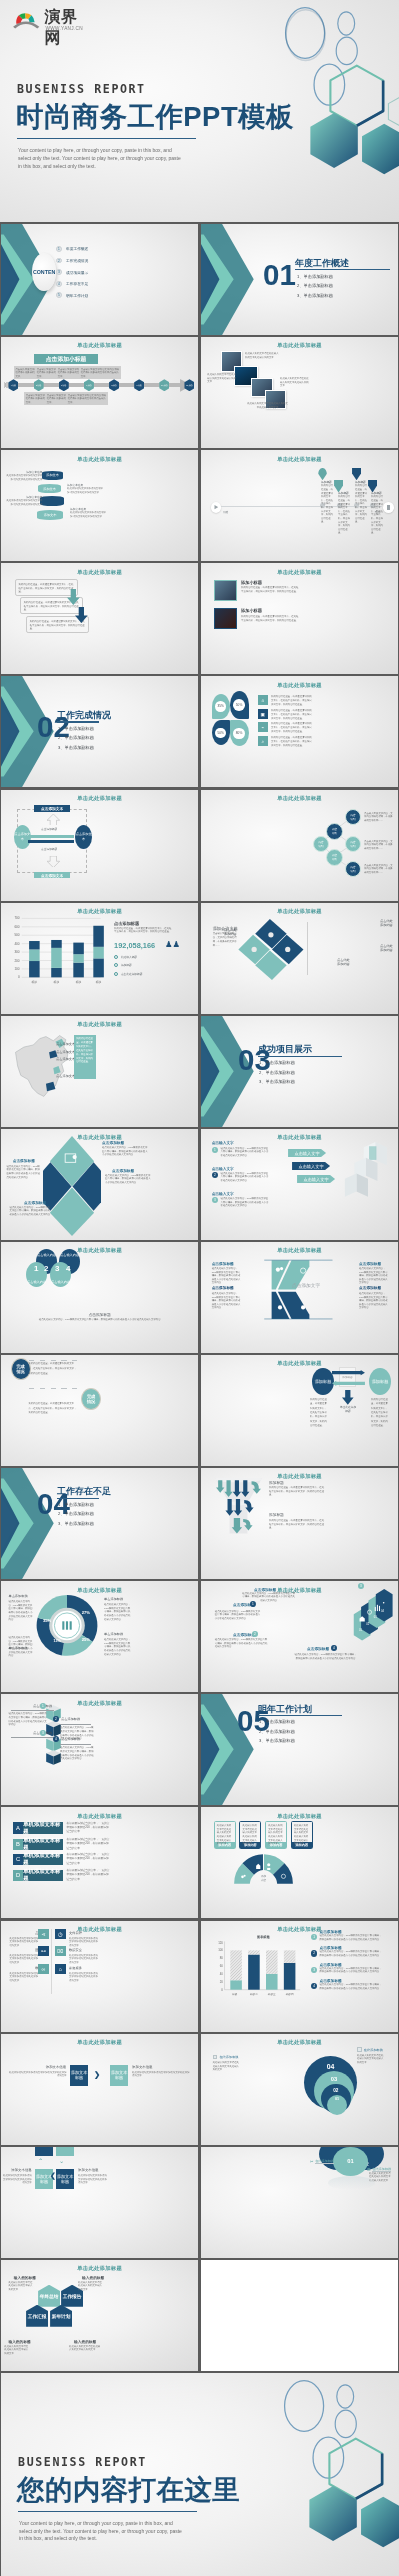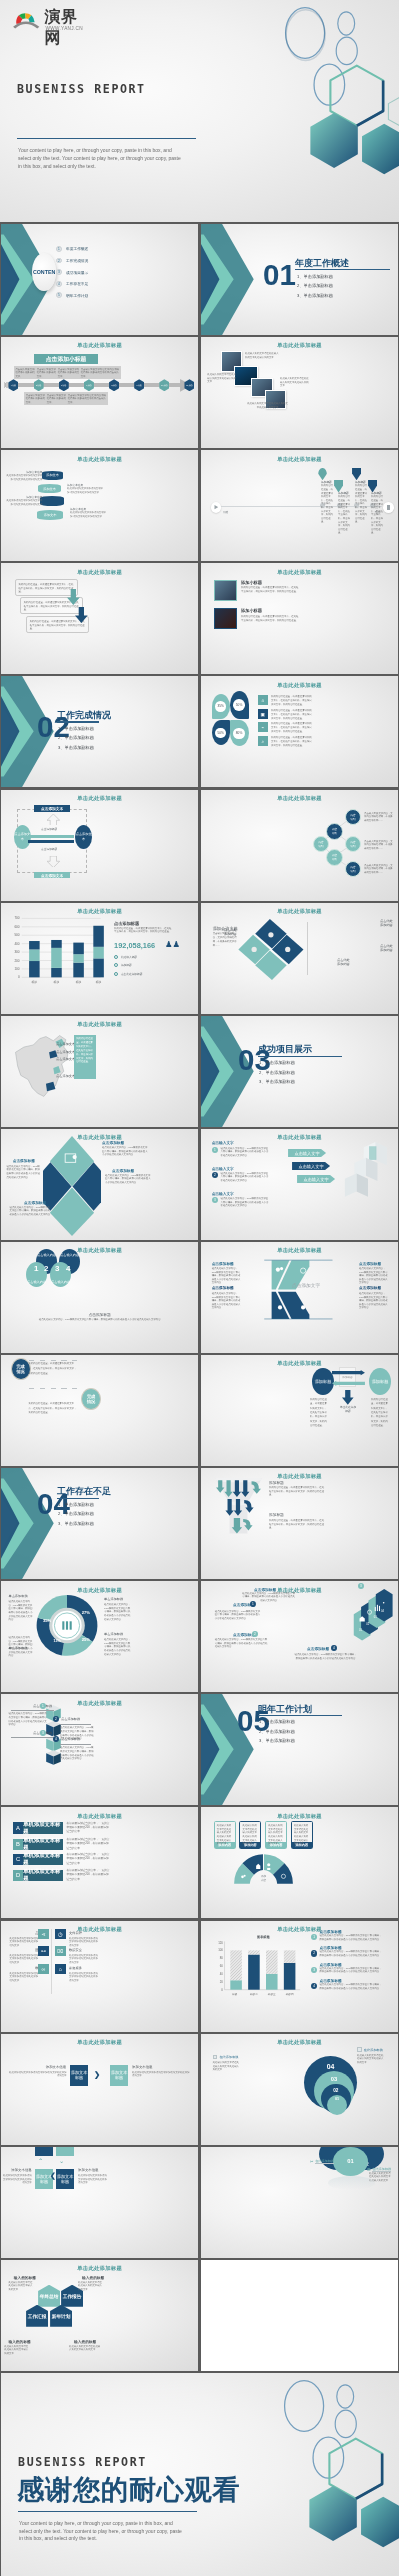--- a/index.html
+++ b/index.html
@@ -89,20 +89,21 @@
             <stop offset="1" stop-color="#1d4f77"></stop>
         </linearGradient>
         <linearGradient id="hx2" x1="0" y1="0" x2="1" y2="1">
           <stop offset="0" stop-color="#6ec4bb"></stop>
             <stop offset="1" stop-color="#17486f"></stop>
         </linearGradient>
       </defs>
     </svg>
 
     <div class="hero-eyebrow">BUSENISS REPORT</div>
+    <div class="hero-title">时尚商务工作PPT模板</div>
     <div class="hero-rule"></div>
     <div class="hero-sub">Your content to play here, or through your copy, paste in this box, and select only the text. Your content to play here, or through your copy, paste in this box, and select only the text.</div>
   </div>
 
   <div class="grid">
 
     <div class="slide cell">
       <svg class="chev" viewBox="0 0 110 211" preserveAspectRatio="none">
         <path d="M-30 0 L40 0 L100 105 L40 211 L-30 211 L30 105 Z" fill="#2e7b86" opacity=".85"></path>
         <path d="M-55 20 L5 20 L62 105 L5 191 L-55 191 L0 105 Z" fill="#7fd0c0" opacity=".9"></path>
@@ -1017,19 +1018,19 @@
             <stop offset="0" stop-color="#7fcfc0"></stop>
             <stop offset="1" stop-color="#1d4f77"></stop>
           </linearGradient>
         <linearGradient id="hx4" x1="0" y1="0" x2="1" y2="1">
             <stop offset="0" stop-color="#6ec4bb"></stop>
             <stop offset="1" stop-color="#17486f"></stop>
           </linearGradient>
       </defs>
     </svg>
     <div class="hero-eyebrow" style="top:82px;">BUSENISS REPORT</div>
-    <div class="hero-title" style="top:99px;">感谢您的耐心观看</div>
+    <div class="hero-title" style="top:99px;">您的内容打在这里</div>
     <div class="hero-rule" style="top:138px;"></div>
     <div class="hero-sub" style="top:147px;">Your content to play here, or through your copy, paste in this box, and select only the text. Your content to play here, or through your copy, paste in this box, and select only the text.</div>
   </div>
 
 </div>
 
 
 </body></html>

